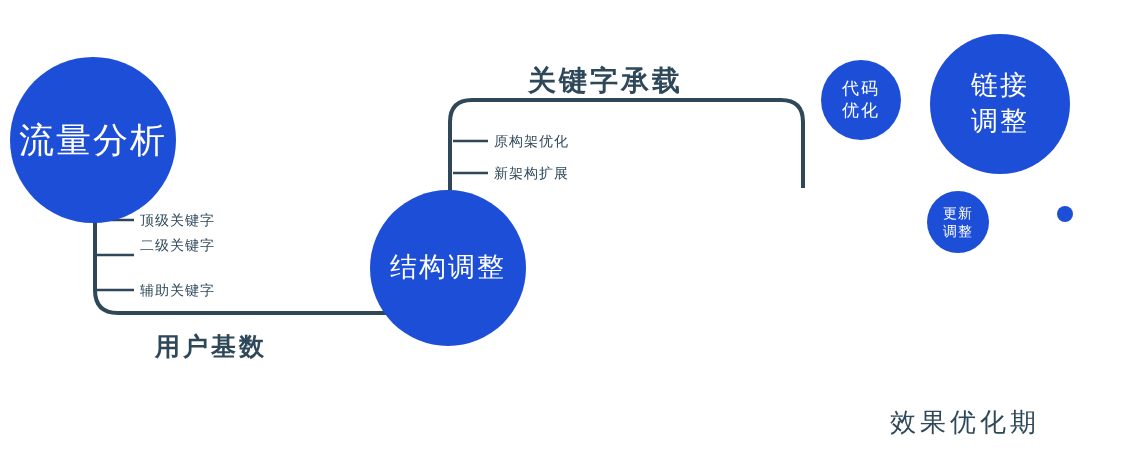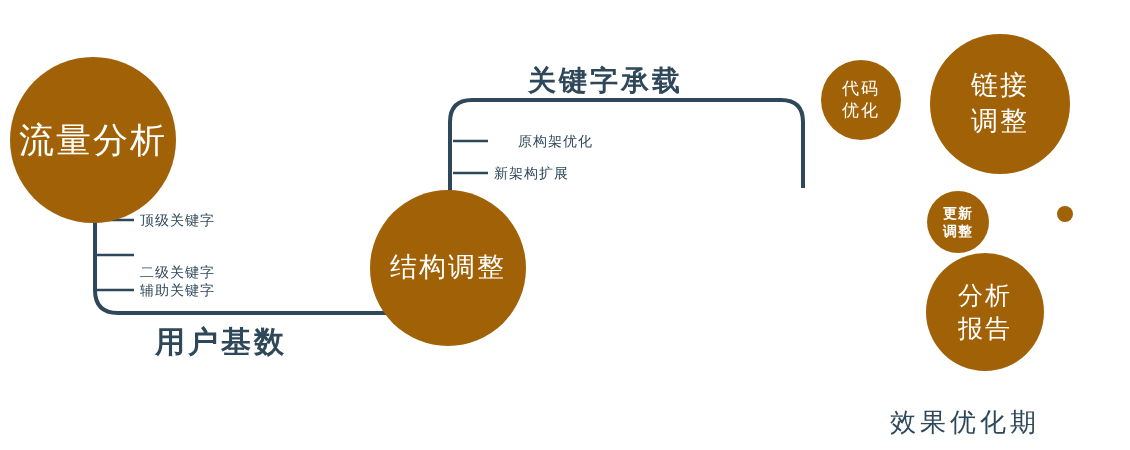--- a/index.html
+++ b/index.html
@@ -18,60 +18,60 @@
   .lines-svg {
     position: absolute;
     left: 0;
     top: 0;
     width: 1130px;
     height: 450px;
   }
   .node {
     position: absolute;
     border-radius: 50%;
-    background: #a16207;
+    background: #1d4ed8;
     color: #ffffff;
     display: flex;
     flex-direction: column;
     align-items: center;
     justify-content: center;
     text-align: center;
     letter-spacing: 2px;
     line-height: 1.32;
   }
   .node-traffic        { left: 10px;  top: 57px;  width: 166px; height: 166px; font-size: 35px; }
   .node-structure      { left: 370px; top: 190px; width: 156px; height: 156px; font-size: 27px; font-family: Liberation Serif, serif; }
   .node-data-tracking  { left: 761px; top: 181px; width: 114px; height: 114px; font-size: 25px; }
   .node-code-opt       { left: 821px; top: 60px;  width: 80px;  height: 80px;  font-size: 17px; }
   .node-link-adjust    { left: 930px; top: 34px;  width: 140px; height: 140px; font-size: 27px; }
-  .node-update-adjust  { left: 927px; top: 191px; width: 62px;  height: 62px;  font-size: 14px; font-weight: 700; letter-spacing: 1px; }
+  .node-update-adjust  { left: 927px; top: 191px; width: 62px;  height: 62px;  font-size: 14px; font-weight: 400; letter-spacing: 1px; }
   .node-analysis       { left: 926px; top: 253px; width: 118px; height: 118px; font-size: 25px; }
   .node-dot            { left: 1057px; top: 206px; width: 16px; height: 16px; }
   .edge-label {
     position: absolute;
     color: #2e485a;
     font-weight: 600;
     letter-spacing: 3px;
     white-space: nowrap;
   }
-  .label-user-base   { left: 155px; top: 322px; font-size: 30px; font-family: Liberation Serif, serif; }
+  .label-user-base   { left: 155px; top: 330px; font-size: 25px; font-family: Liberation Serif, serif; }
   .label-keyword     { left: 528px; top: 62px;  font-size: 28px; }
   .label-footer      { left: 890px; top: 405px; font-size: 26px; font-weight: 500; letter-spacing: 4px; }
   .tick-label {
     position: absolute;
     color: #2e485a;
     font-size: 14px;
     font-weight: 500;
     letter-spacing: 1px;
     white-space: nowrap;
   }
   .tick-t1 { left: 140px; top: 212px; }
-  .tick-t2 { left: 140px; top: 264px; }
+  .tick-t2 { left: 140px; top: 237px; }
   .tick-t3 { left: 140px; top: 282px; }
-  .tick-s1 { left: 494px; top: 133px; margin-left: 24px; }
+  .tick-s1 { left: 494px; top: 133px; }
   .tick-s2 { left: 494px; top: 165px; }
 </style>
 </head>
 <body>
 
 <div class="canvas">
 
   <svg class="lines-svg" viewBox="0 0 1130 450" xmlns="http://www.w3.org/2000/svg">
 
     <path d="M 95 198 L 95 290 Q 95 313 118 313 L 398 313" fill="none" stroke="#2e485a" stroke-width="4"></path>
@@ -103,24 +103,20 @@
   <div class="node node-link-adjust">
     <span>链接</span>
     <span>调整</span>
   </div>
 
   <div class="node node-update-adjust">
     <span>更新</span>
     <span>调整</span>
   </div>
 
-  <div class="node node-analysis">
-    <span>分析</span>
-    <span>报告</span>
-  </div>
 
   <div class="node node-dot"></div>
 
   <div class="edge-label label-user-base">用户基数</div>
 
   <div class="edge-label label-keyword">关键字承载</div>
 
   <div class="edge-label label-footer">效果优化期</div>
 
   <div class="tick-label tick-t1">顶级关键字</div>

